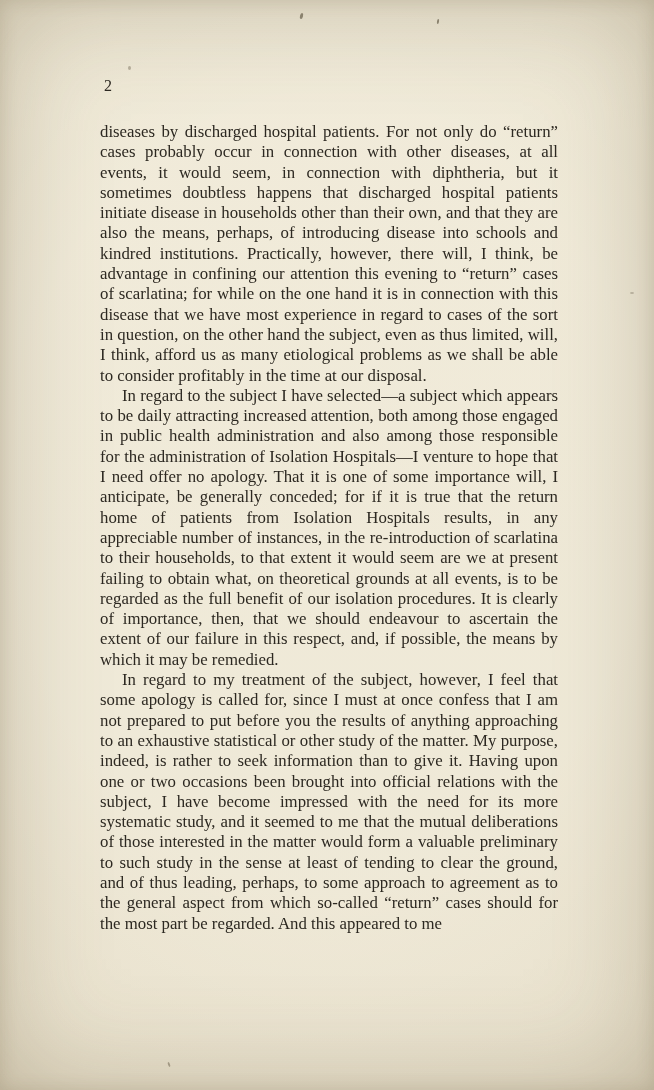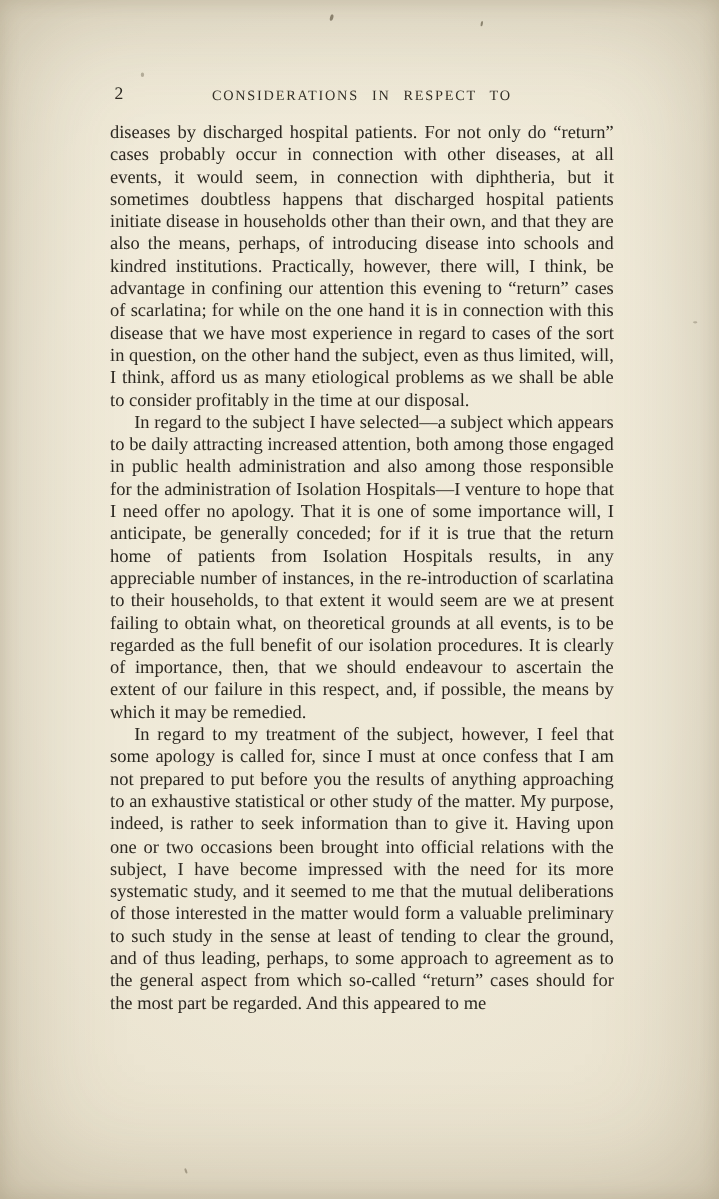--- a/index.html
+++ b/index.html
@@ -43,21 +43,21 @@
     right: 0;
     top: 2px;
     text-align: center;
     font-size: 13px;
     letter-spacing: 1.6px;
     word-spacing: 7px;
     color: #332f27;
   }
   .body-text {
     position: absolute;
-    top: 110px;
+    top: 122px;
     left: 100px;
     width: 458px;
     font-size: 16.8px;
     line-height: 20.3px;
     text-align: justify;
     color: #2c2821;
   }
   .para {
     margin: 0;
     text-indent: 22px;
@@ -83,21 +83,20 @@
 <div class="paper">
 
   <span class="speck s1"></span>
   <span class="speck s2"></span>
   <span class="speck s3"></span>
   <span class="speck s4"></span>
   <span class="speck s5"></span>
 
   <div class="running-head">
     <span class="page-num">2</span>
-    <span class="running-title">CONSIDERATIONS IN RESPECT TO</span>
   </div>
 
   <div class="body-text">
     <p class="para no-indent">diseases by discharged hospital patients.  For not only do “return” cases probably occur in connection with other diseases, at all events, it would seem, in connection with diphtheria, but it sometimes doubtless happens that discharged hospital patients initiate disease in households other than their own, and that they are also the means, perhaps, of introducing disease into schools and kindred institutions.  Practically, however, there will, I think, be advantage in confining our attention this evening to “return” cases of scarlatina; for while on the one hand it is in connection with this disease that we have most experience in regard to cases of the sort in question, on the other hand the subject, even as thus limited, will, I think, afford us as many etiological problems as we shall be able to consider profitably in the time at our disposal.</p>
     <p class="para">In regard to the subject I have selected—a subject which appears to be daily attracting increased attention, both among those engaged in public health administration and also among those responsible for the administration of Isolation Hospitals—I venture to hope that I need offer no apology.  That it is one of some importance will, I anticipate, be generally conceded; for if it is true that the return home of patients from Isolation Hospitals results, in any appreciable number of instances, in the re-introduction of scarlatina to their households, to that extent it would seem are we at present failing to obtain what, on theoretical grounds at all events, is to be regarded as the full benefit of our isolation procedures.  It is clearly of importance, then, that we should endeavour to ascertain the extent of our failure in this respect, and, if possible, the means by which it may be remedied.</p>
     <p class="para">In regard to my treatment of the subject, however, I feel that some apology is called for, since I must at once confess that I am not prepared to put before you the results of anything approaching to an exhaustive statistical or other study of the matter.  My purpose, indeed, is rather to seek information than to give it.  Having upon one or two occasions been brought into official relations with the subject, I have become impressed with the need for its more systematic study, and it seemed to me that the mutual deliberations of those interested in the matter would form a valuable preliminary to such study in the sense at least of tending to clear the ground, and of thus leading, perhaps, to some approach to agreement as to the general aspect from which so-called “return” cases should for the most part be regarded.  And this appeared to me</p>
   </div>
 
 </div>
 

